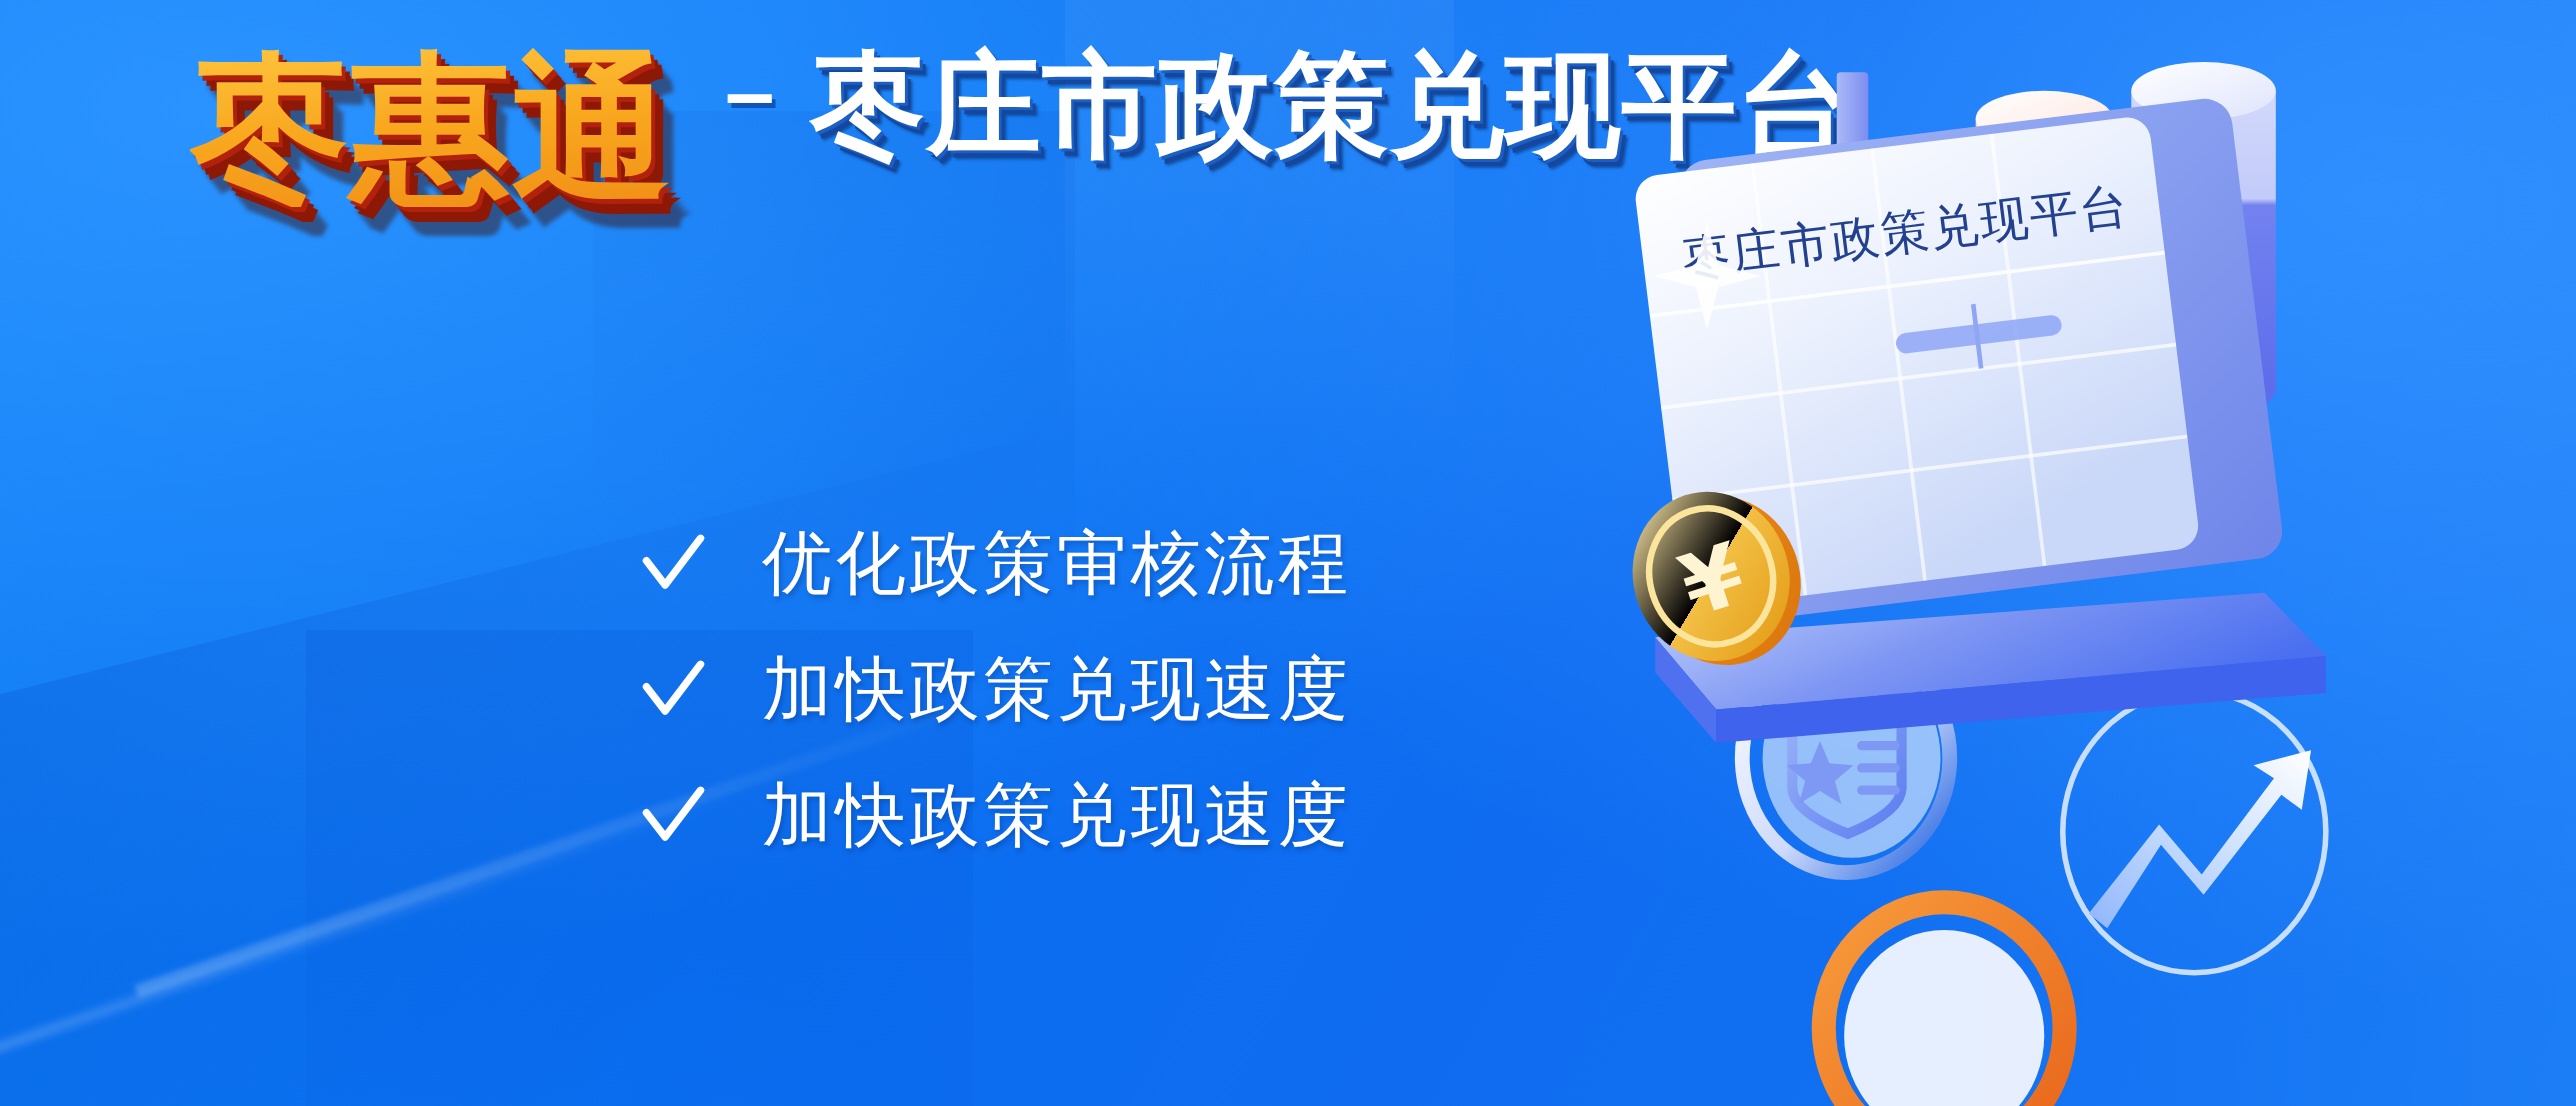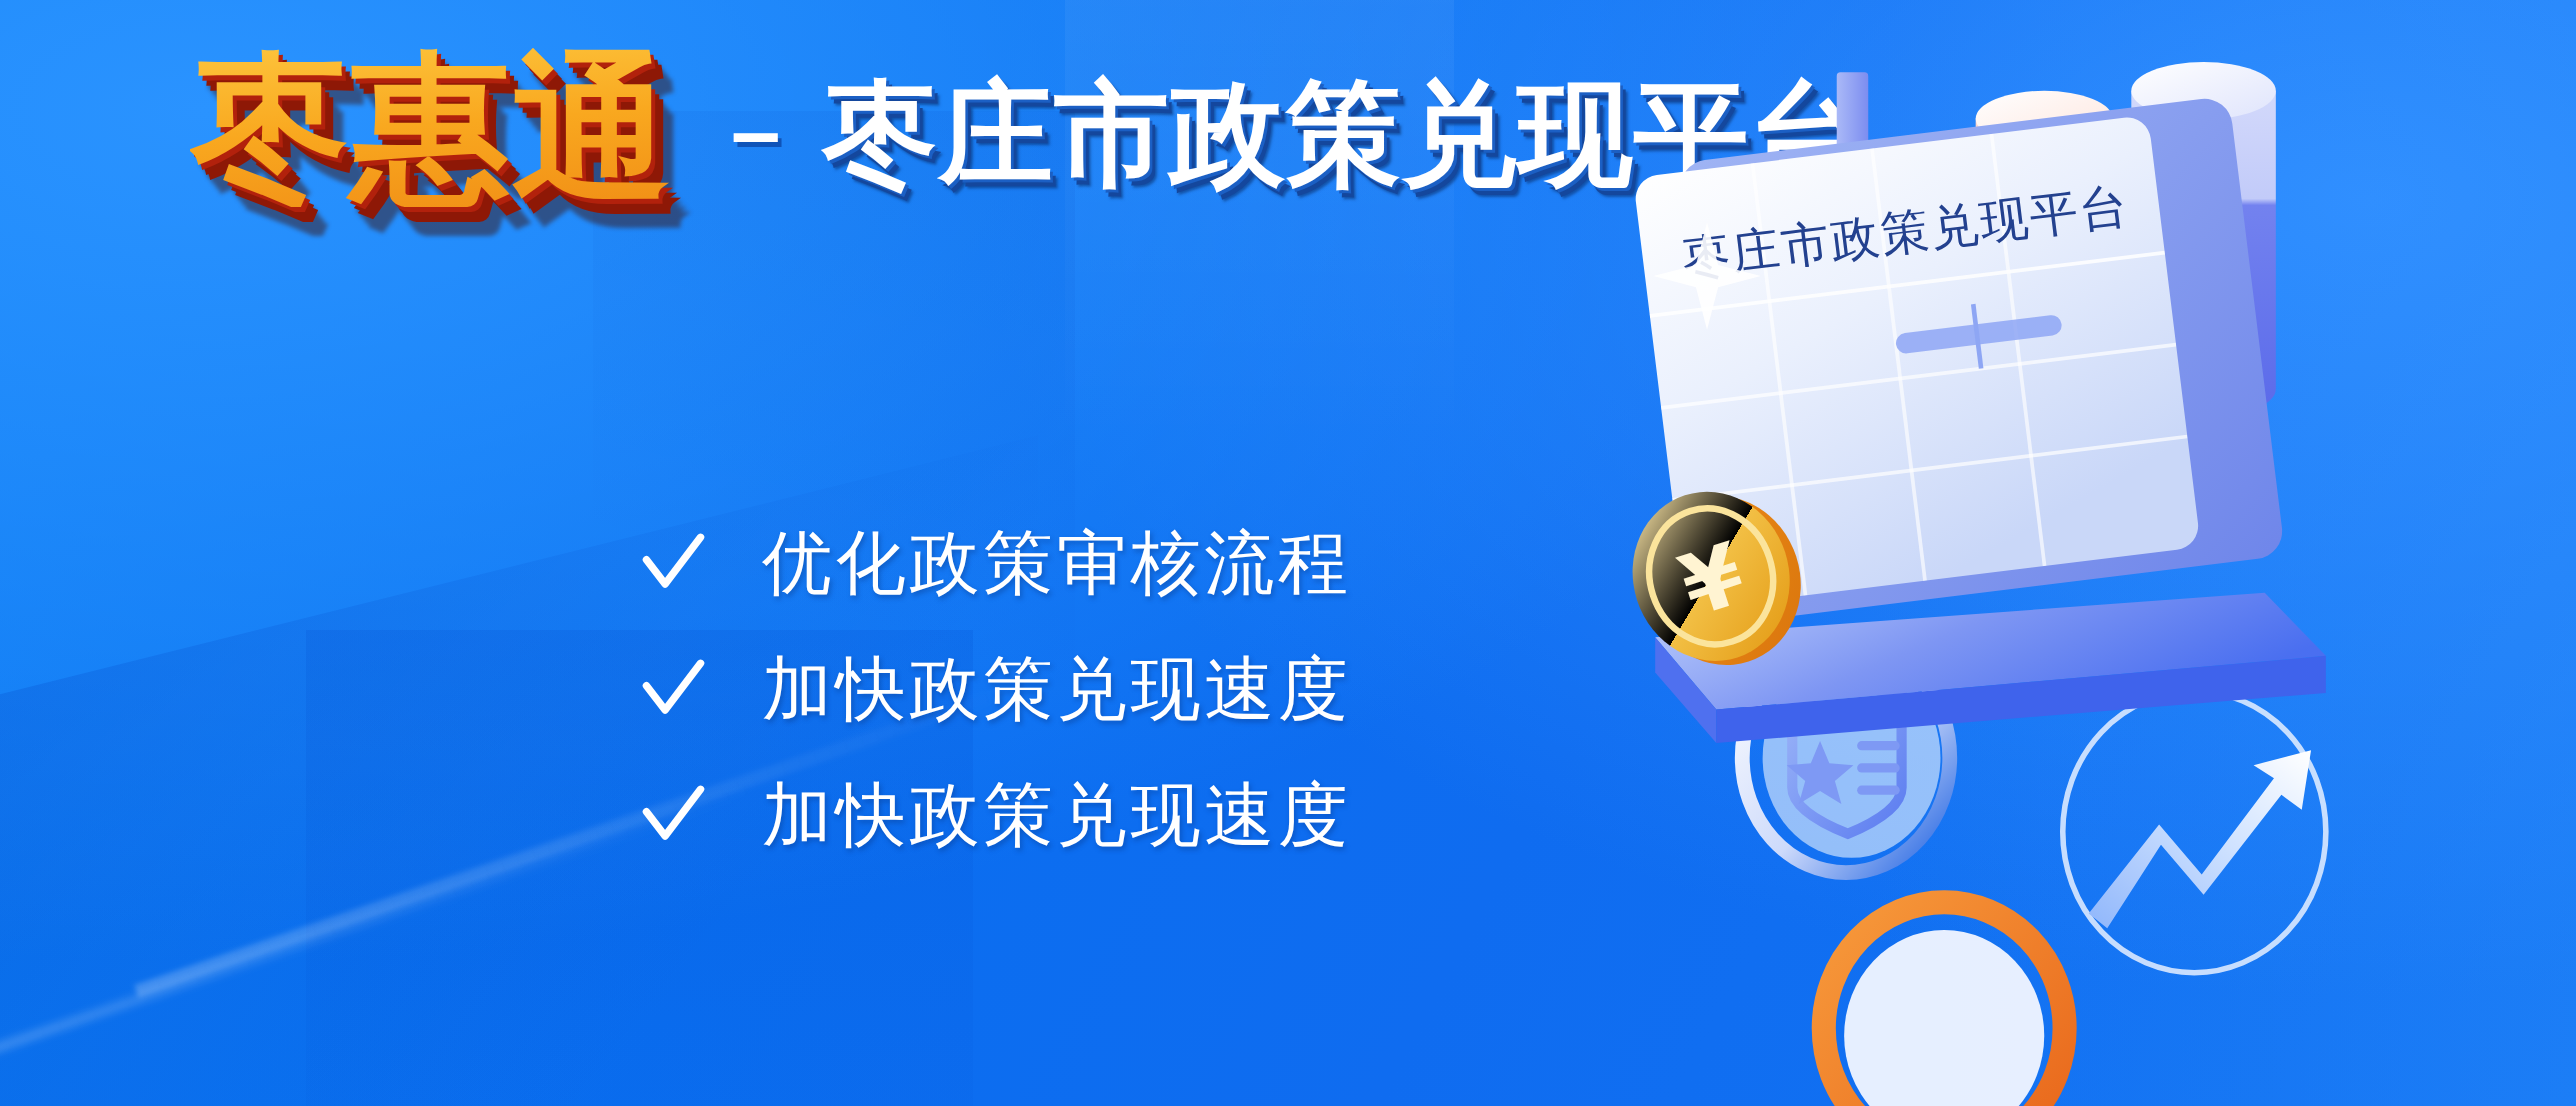--- a/index.html
+++ b/index.html
@@ -52,21 +52,21 @@
     background:linear-gradient(270deg, rgba(60,160,255,.22), rgba(60,160,255,0));
   }
   .facet-g{
     left:1065px; top:0; width:389px; height:1107px;
     background:linear-gradient(180deg, rgba(255,255,255,.05), rgba(255,255,255,0) 40%);
   }
 
   
   .headline{
     position:absolute; left:190px; top:48px;
-    display:flex; align-items:flex-end; gap:10px;
+    display:flex; align-items:flex-start; gap:4px;
     white-space:nowrap;
   }
   .logo-word{
     font-family:"DejaVu Sans","Liberation Sans",sans-serif;
     font-size:159px; font-weight:bold;
     letter-spacing:1.9px;
     color:#f7a822;
     background:linear-gradient(176deg,#fdc43c 0%,#f9a81f 48%,#f18f16 100%);
     -webkit-background-clip:text; background-clip:text;
     -webkit-text-fill-color:transparent;
@@ -92,21 +92,21 @@
       2.8px 2.8px 0 #1b5fc4,
       5.6px 6.5px 0 #14479d,
       7.4px 9.3px 2.8px rgba(6,35,90,.5);
   }
 
   
   .features{
     position:absolute; left:639px; top:528px;
     display:flex; flex-direction:column; gap:56px;
   }
-  .feature-row{ display:flex; align-items:flex-start; gap:54px; }
+  .feature-row{ display:flex; align-items:flex-end; gap:54px; }
   .check-icon{
     width:69px; height:69px; flex:0 0 69px;
     display:block;
   }
   .feature-text{
     font-family:"DejaVu Sans","Liberation Sans",sans-serif;
     font-size:70px; font-weight:400;
     color:#ffffff; line-height:1;
     letter-spacing:3.7px;
     text-shadow:1.9px 2.8px 5.6px rgba(6,40,110,.35);

